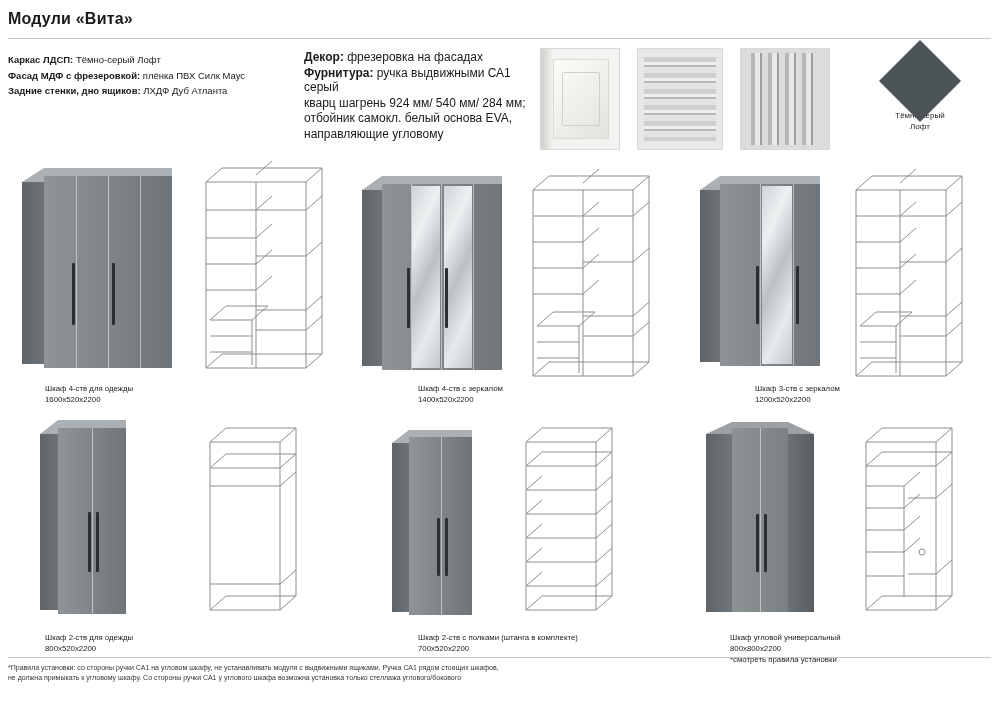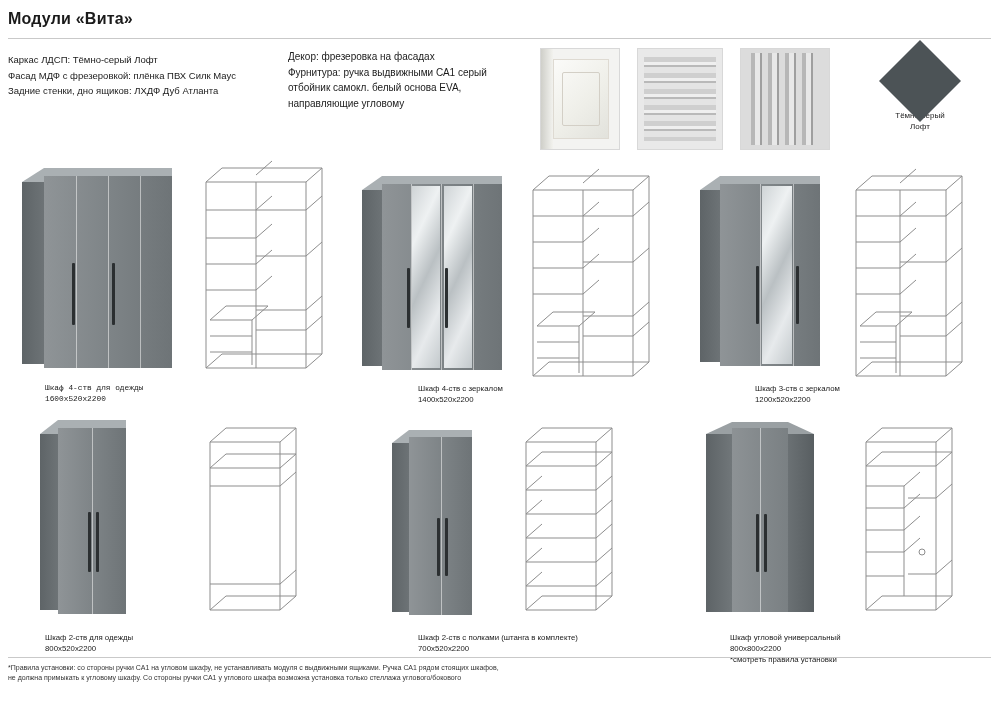--- a/index.html
+++ b/index.html
@@ -38,27 +38,27 @@
   
   .spec-col-left {
     position: absolute;
     left: 8px; top: 53px;
     width: 280px;
     font-size: 9.5px;
     line-height: 14.6px;
   }
   .spec-col-mid {
     position: absolute;
-    left: 288px; top: 50px;
+    left: 304px; top: 50px;
     width: 240px;
-    font-size: 10px;
+    font-size: 12px;
     line-height: 14.6px;
   }
   .spec-line { margin-bottom: 1px; }
-  .spec-line b { font-weight: normal; }
+  .spec-line b { font-weight: bold; }
 
   
   .photo {
     position: absolute;
     top: 48px;
     height: 100px;
     border: 1px solid #d8d8d8;
     overflow: hidden;
   }
   #photo-door { left: 540px; width: 78px; background: #f3f3f1; }
@@ -192,20 +192,21 @@
 
   <div class="spec-col-left">
     <div class="spec-line"><b>Каркас ЛДСП:</b><span> Тёмно-серый Лофт</span></div>
     <div class="spec-line"><b>Фасад МДФ с фрезеровкой:</b><span> плёнка ПВХ Силк Маус</span></div>
     <div class="spec-line"><b>Задние стенки, дно ящиков:</b><span> ЛХДФ Дуб Атланта</span></div>
   </div>
 
   <div class="spec-col-mid">
     <div class="spec-line"><b>Декор:</b><span> фрезеровка на фасадах</span></div>
     <div class="spec-line"><b>Фурнитура:</b><span> ручка выдвижными СА1 серый</span></div>
+    <div class="spec-line"><span>кварц шагрень 924 мм/ 540 мм/ 284 мм;</span></div>
     <div class="spec-line"><span>отбойник самокл. белый основа EVA,</span></div>
     <div class="spec-line"><span>направляющие угловому</span></div>
   </div>
 
   <div class="photo" id="photo-door">
     <div class="door-shadow"></div>
     <div class="door-pan"></div>
   </div>
   <div class="photo" id="photo-handle">
     <div class="handle-bars"></div>
@@ -245,21 +246,21 @@
       <path d="M18 104 L68 104 M68 104 L84 90"></path>
       <path d="M18 130 L68 130 M68 130 L84 116"></path>
       <path d="M68 96 L118 96 M118 96 L134 82"></path>
       <path d="M68 150 L118 150 M118 150 L134 136"></path>
       <path d="M68 170 L118 170 M118 170 L134 156"></path>
       <path d="M22 160 L64 160 L80 146 M64 160 L64 205"></path>
       <path d="M22 176 L64 176 M22 192 L64 192"></path>
       <path d="M22 160 L38 146 L80 146"></path>
     </g>
   </svg>
-  <div class="cap" style="left:45px; top:383px;font-family:Liberation Mono, monospace;">
+  <div class="cap" style="left:45px; top:383px;">
     <div>Шкаф 4-ств для одежды</div>
     <div>1600x520x2200</div>
   </div>
 
   <div class="ward" style="left:362px; top:176px; width:140px; height:205px;">
     <div class="top" style="left:0; top:0; width:140px; height:14px; background:#aab0b3; clip-path:polygon(0 14px,20px 0,140px 0,140px 14px);"></div>
     <div class="side" style="left:0; top:14px; width:20px; height:176px; background:linear-gradient(90deg,#5e6467,#6d7376);"></div>
     <div class="front" style="left:20px; top:8px; width:120px; height:186px;"></div>
     <div class="mirror" style="left:50px; top:10px; width:28px; height:182px;"></div>
     <div class="mirror" style="left:82px; top:10px; width:28px; height:182px;"></div>

